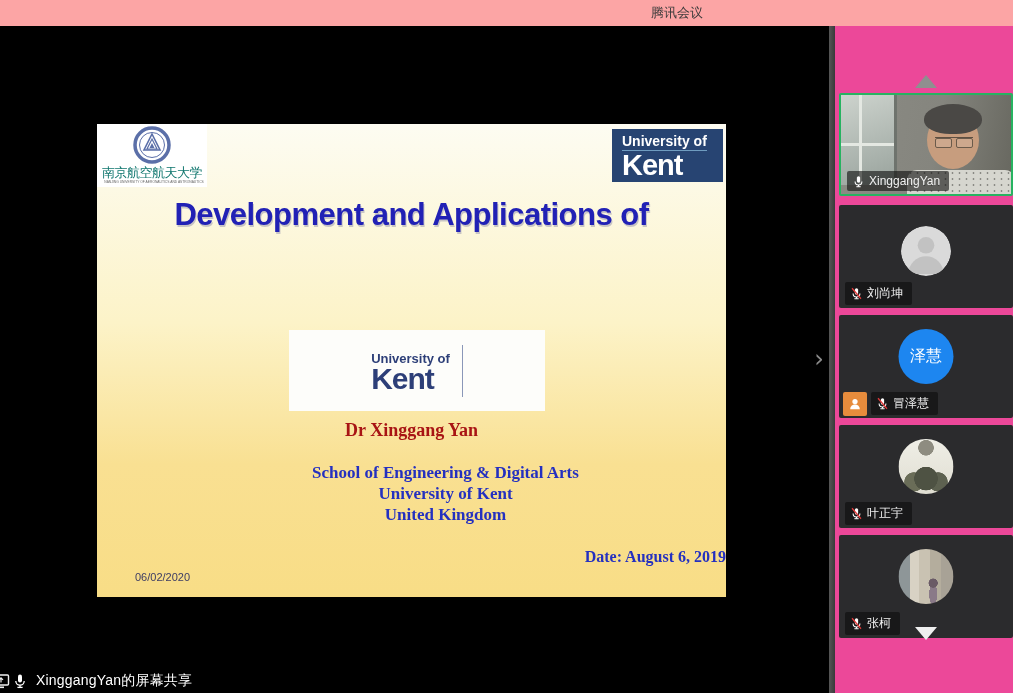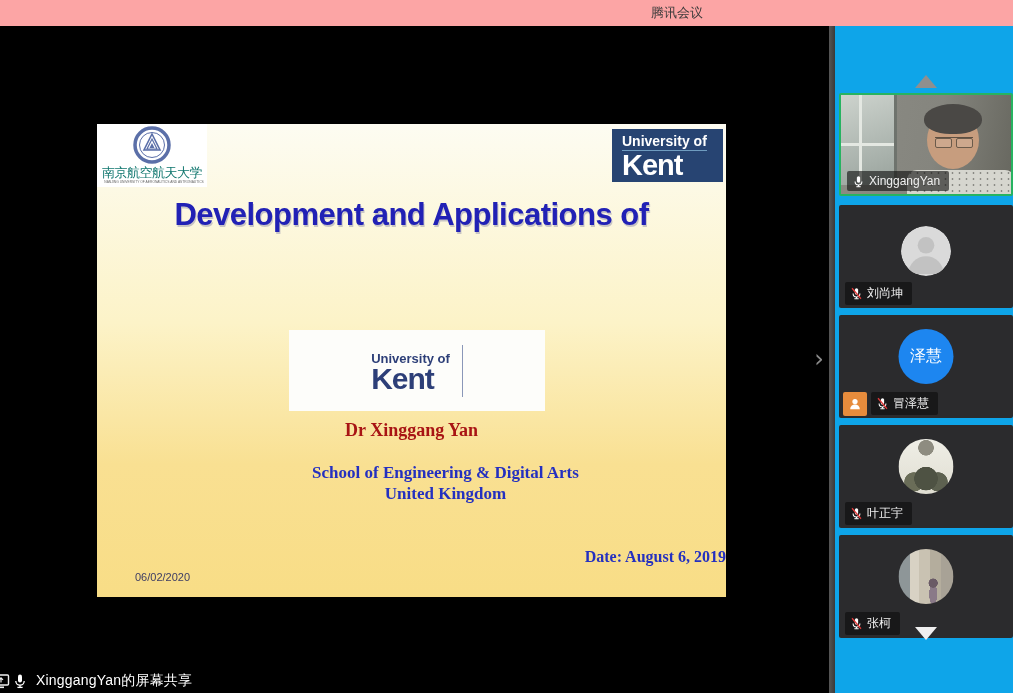--- a/index.html
+++ b/index.html
@@ -52,21 +52,21 @@
   .presenter { position:absolute; left:0; top:296px; width:629px; text-align:center;
     font-family:"Liberation Serif", serif; font-weight:bold; font-size:18px; color:#a81414; }
   .affiliation { position:absolute; left:0; top:338px; width:629px; text-align:center;
     font-family:"Liberation Serif", serif; font-weight:bold; font-size:17px; color:#2430c0;
     line-height:21px;margin-left:34px; }
   .slide-date { position:absolute; left:0; top:424px; width:629px; text-align:right;
     font-family:"Liberation Serif", serif; font-weight:bold; font-size:16px; color:#2430c0; }
   .footer-date { position:absolute; left:38px; top:447px; font-size:11px; color:#3c3c64; }
 
   
-  .sidebar { position:absolute; left:829px; top:26px; width:184px; height:667px; background:#0ea5e9; }
+  .sidebar { position:absolute; left:829px; top:26px; width:184px; height:667px; background:#ec4899; }
   .sidebar::before { content:""; position:absolute; left:0; top:0; width:6px; height:100%;
     background:linear-gradient(90deg,#565656,#3a3a3a); }
 
   .scroll-up { position:absolute; left:86px; top:49px; width:0; height:0;
     border-left:11px solid transparent; border-right:11px solid transparent;
     border-bottom:13px solid #8f8f8f; cursor:pointer; }
   .scroll-down { position:absolute; left:86px; top:601px; width:0; height:0;
     border-left:11px solid transparent; border-right:11px solid transparent;
     border-top:13px solid #efefef; cursor:pointer; z-index:5; }
 
@@ -170,20 +170,21 @@
           <div class="kl1">University of</div>
           <div class="kl2">Kent</div>
         </div>
         <div class="sl-divider"></div>
       </div>
 
       <div class="presenter">Dr Xinggang Yan</div>
 
       <div class="affiliation">
         <div>School of Engineering &amp; Digital Arts</div>
+        <div>University of Kent</div>
         <div>United Kingdom</div>
       </div>
 
       <div class="slide-date">Date: August 6, 2019</div>
       <div class="footer-date">06/02/2020</div>
     </div>
 
     <div class="collapse-chevron">›</div>
   </div>
 

